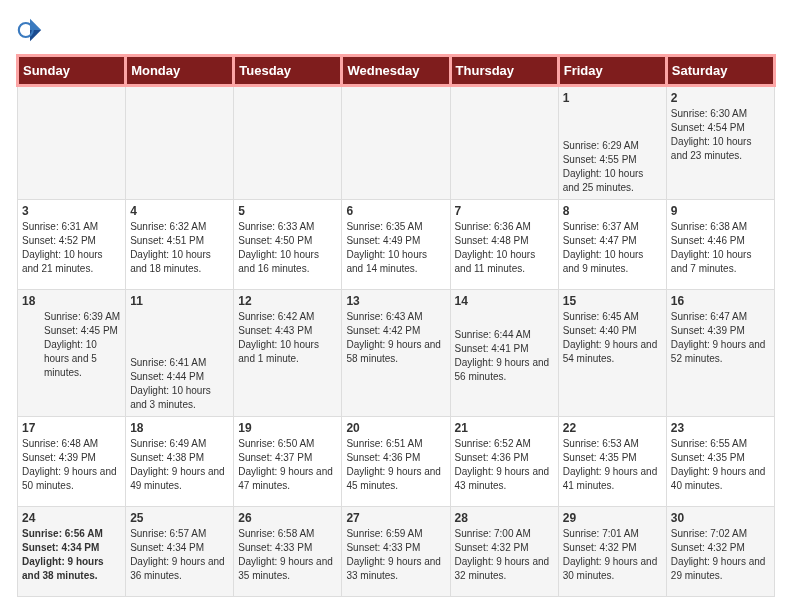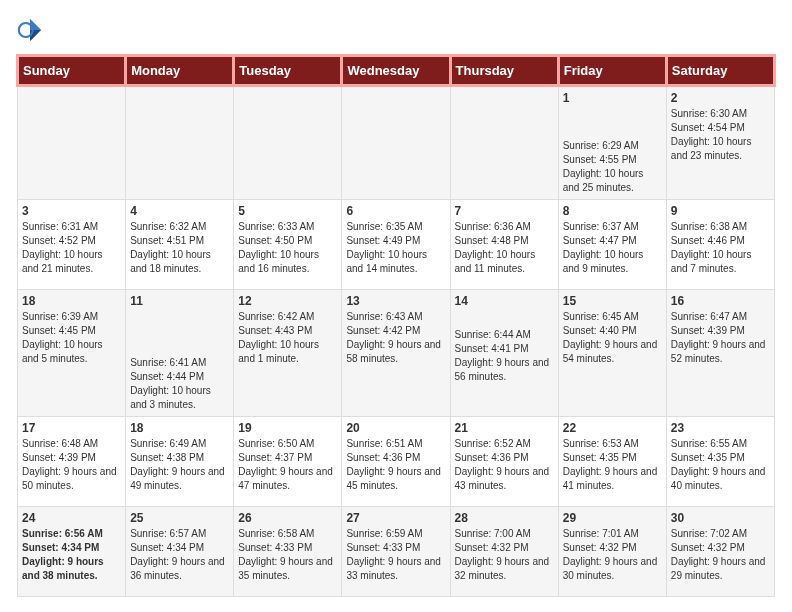--- a/index.html
+++ b/index.html
@@ -181,21 +181,21 @@
         <td>
           <span class="day-number">9</span>
           <div class="day-info" style="white-space: pre-line;">Sunrise: 6:38 AM
 Sunset: 4:46 PM
 Daylight: 10 hours and 7 minutes.</div>
         </td>
       </tr>
       <tr>
         <td>
           <span class="day-number">18</span>
-          <div class="day-info" style="white-space: pre-line;">Sunrise: 6:39 AM
+          <div class="day-info" style="white-space: pre-line; margin-left: 22px;">Sunrise: 6:39 AM
 Sunset: 4:45 PM
 Daylight: 10 hours and 5 minutes.</div>
         </td>
         <td>
           <span class="day-number">11</span>
           <div class="day-info" style="white-space: pre-line; margin-top: 48px;">Sunrise: 6:41 AM
 Sunset: 4:44 PM
 Daylight: 10 hours and 3 minutes.</div>
         </td>
         <td>

